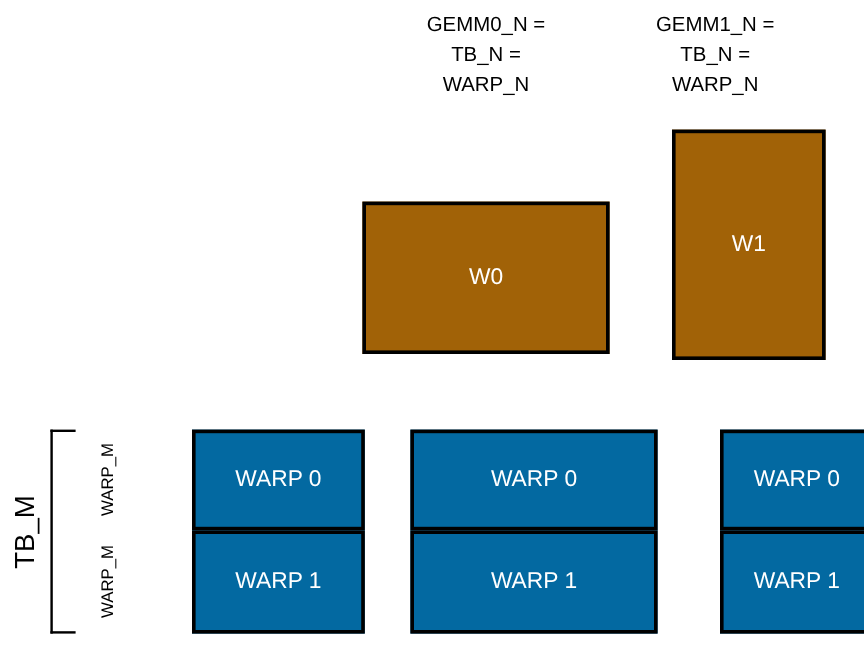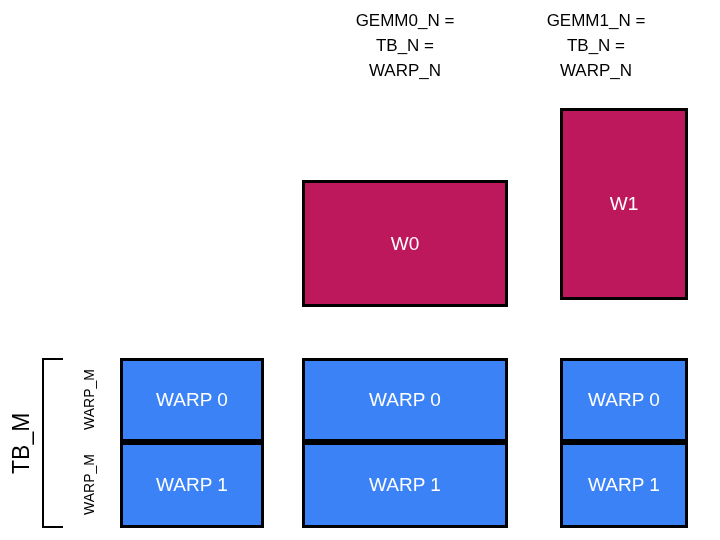--- a/index.html
+++ b/index.html
@@ -46,25 +46,25 @@
     position: absolute;
     box-sizing: border-box;
     border: 3px solid #000000;
     display: flex;
     align-items: center;
     justify-content: center;
     color: #ffffff;
     font-size: 19px;
     font-family: "Liberation Sans", sans-serif;
   }
-  .box.blue  { background: #be185d; }
-  .box.green { background: #3b82f6; }
+  .box.blue  { background: #a16207; }
+  .box.green { background: #0369a1; margin-left: 40px; }
 
   
-  #box-w0 { left: 302px; top: 180px; width: 206px; height: 127px; }
+  #box-w0 { left: 302px; top: 168px; width: 206px; height: 127px; }
   #box-w1 { left: 560px; top: 108px; width: 128px; height: 192px; }
 
   
   #box-g0-warp0 { left: 120px; top: 358px; width: 144px; height: 84px; }
   #box-g0-warp1 { left: 120px; top: 442px; width: 144px; height: 86px; }
   
   #box-g1-warp0 { left: 302px; top: 358px; width: 206px; height: 84px; }
   #box-g1-warp1 { left: 302px; top: 442px; width: 206px; height: 86px; }
   
   #box-g2-warp0 { left: 560px; top: 358px; width: 128px; height: 84px; }

